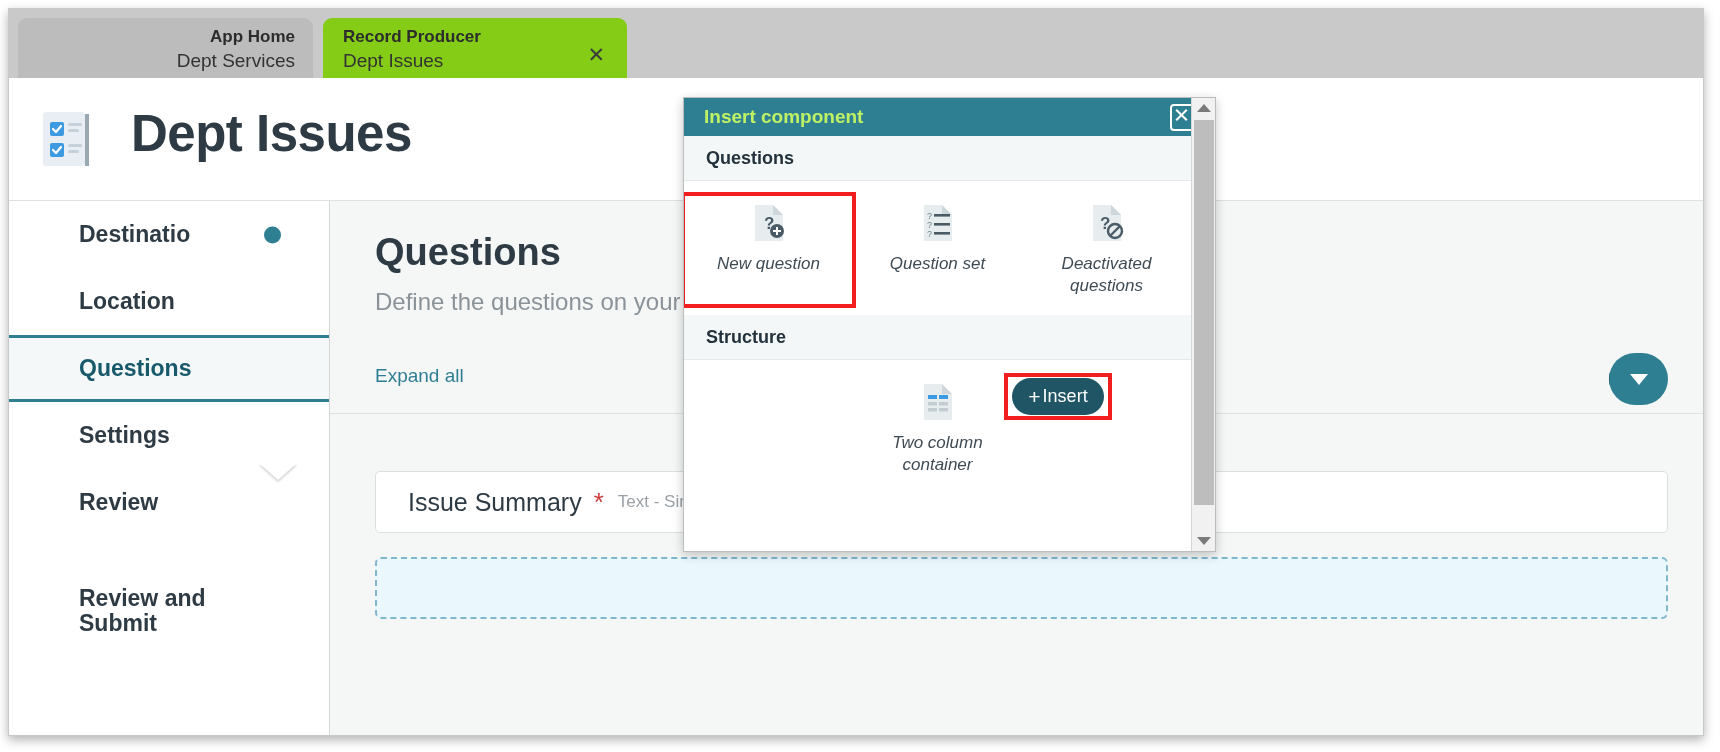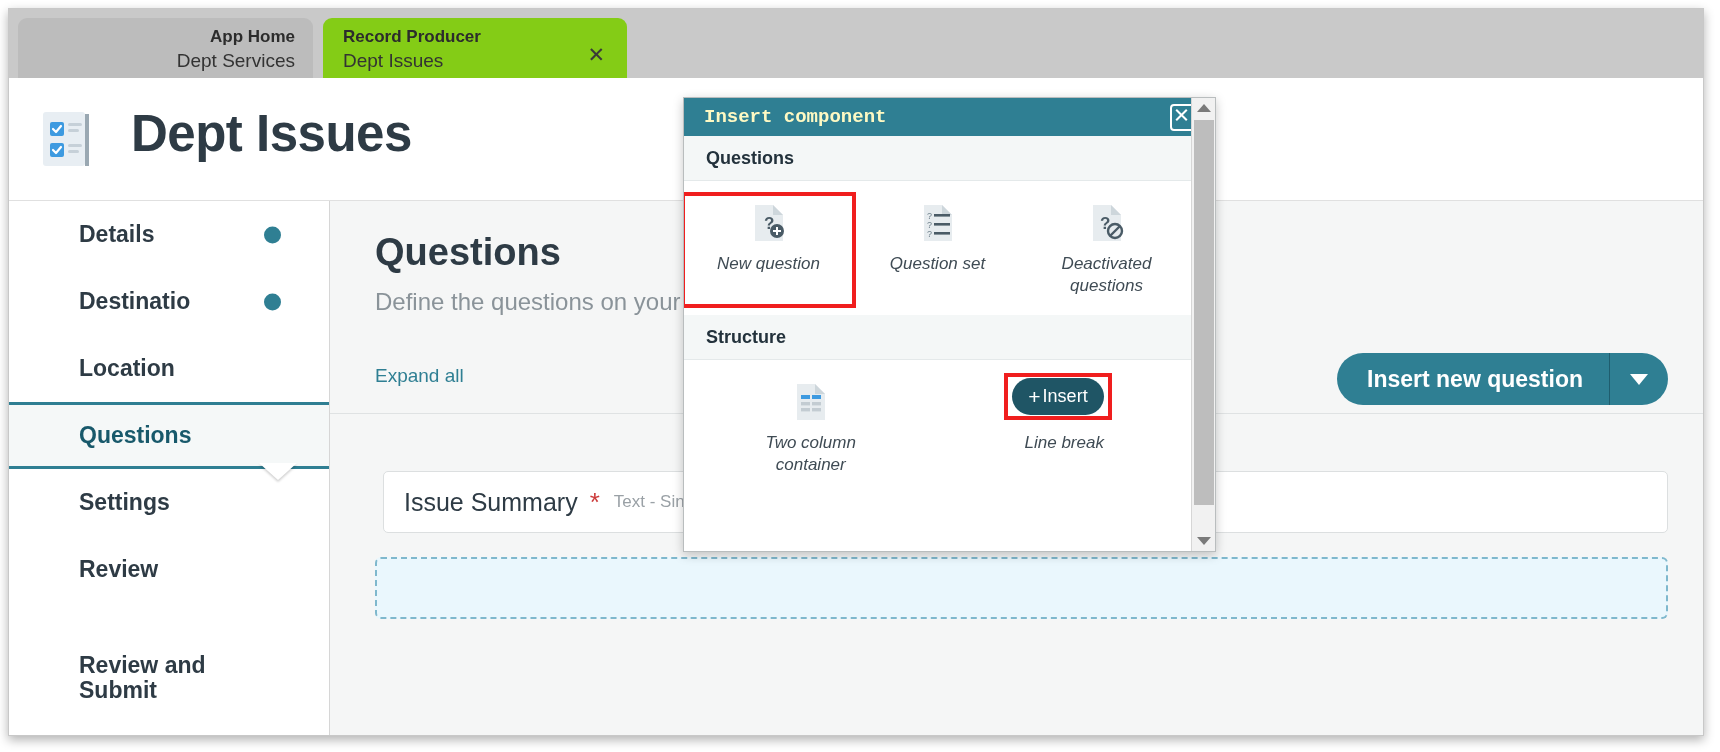--- a/index.html
+++ b/index.html
@@ -238,23 +238,22 @@
     position: absolute;
     left: 45px;
     right: 35px;
     top: 270px;
     height: 62px;
     background: #ffffff;
     border: 1px solid #dcdfe0;
     border-radius: 5px;
     display: flex;
     align-items: center;
-    padding-left: 20px;
-    box-sizing: border-box;
-    margin-left: 8px;
+    padding-left: 32px;
+    box-sizing: border-box;
   }
   .q-label {
     font-size: 25px;
     color: #2e3b45;
     white-space: nowrap;
   }
   .q-required {
     color: #cc3b3b;
     font-size: 26px;
     margin-left: 12px;
@@ -327,23 +326,22 @@
     position: relative;
     height: 38px;
     background: #2f7f93;
     display: flex;
     align-items: center;
     padding: 0 10px 0 20px;
   }
   .modal-title {
     font-size: 19px;
     font-weight: bold;
-    color: #fef9c3;
+    color: #bef264;
     flex: 1;
-    font-family: Liberation Mono, monospace;
   }
   .modal-close {
     width: 23px;
     height: 23px;
     border: 2px solid #ffffff;
     border-radius: 4px;
     position: relative;
     cursor: pointer;
     margin-right: 8px;
   }
@@ -494,24 +492,20 @@
           <path d="M11 40 l3 3 l5 -6" stroke="#ffffff" stroke-width="2.2" fill="none" stroke-linecap="round" stroke-linejoin="round"></path>
           <rect x="26" y="34" width="14" height="3" rx="1.5" fill="#c6d0d8"></rect>
           <rect x="26" y="40" width="11" height="3" rx="1.5" fill="#c6d0d8"></rect>
         </svg>
       </div>
       <div class="page-title">Dept Issues</div>
     </div>
 
     <div class="sidebar">
       <div class="side-item">
-        <span>Details</span>
-        <span class="side-dot"></span>
-      </div>
-      <div class="side-item">
         <span>Destinatio</span>
         <span class="side-dot"></span>
       </div>
       <div class="side-item">
         <span>Location</span>
       </div>
       <div class="side-item active">
         <span>Questions</span>
       </div>
       <div class="side-item">
@@ -524,21 +518,20 @@
         <span style="display:block;width:130px;">Review and Submit</span>
       </div>
     </div>
 
     <div class="main">
       <div class="main-title">Questions</div>
       <div class="main-sub">Define the questions on your i</div>
       <div class="expand-all">Expand all</div>
 
       <div class="insert-new-btn">
-        <div class="label">Insert new question</div>
         <div class="caret-wrap">
           <span class="caret-down"></span>
         </div>
       </div>
 
       <div class="divider"></div>
 
       <div class="question-card">
         <span class="q-label">Issue Summary</span>
         <span class="q-required">*</span>
@@ -622,30 +615,20 @@
                 <rect x="21" y="15" width="9" height="4" fill="#3d9ae0"></rect>
                 <rect x="10" y="22" width="9" height="3.4" fill="#c3ccd2"></rect>
                 <rect x="21" y="22" width="9" height="3.4" fill="#c3ccd2"></rect>
                 <rect x="10" y="28" width="9" height="3.4" fill="#c3ccd2"></rect>
                 <rect x="21" y="28" width="9" height="3.4" fill="#c3ccd2"></rect>
               </svg>
             </span>
             <span class="glabel">Two column container</span>
           </div>
 
-          <div class="grid-item">
-            <span class="gicon">
-              <svg viewBox="0 0 40 44" width="40" height="44">
-                <rect x="7" y="11" width="26" height="8" rx="2" fill="#cfd6da"></rect>
-                <rect x="5" y="21" width="30" height="2.8" fill="#3d9ae0"></rect>
-                <rect x="7" y="26" width="26" height="8" rx="2" fill="#cfd6da"></rect>
-              </svg>
-            </span>
-            <span class="glabel">Line break</span>
-          </div>
         </div>
       </div>
 
       <div class="m-scroll">
         <div class="m-arrow up">
           <span class="tri-up"></span>
         </div>
         <div class="m-thumb"></div>
         <div class="m-arrow down">
           <span class="tri-down"></span>

